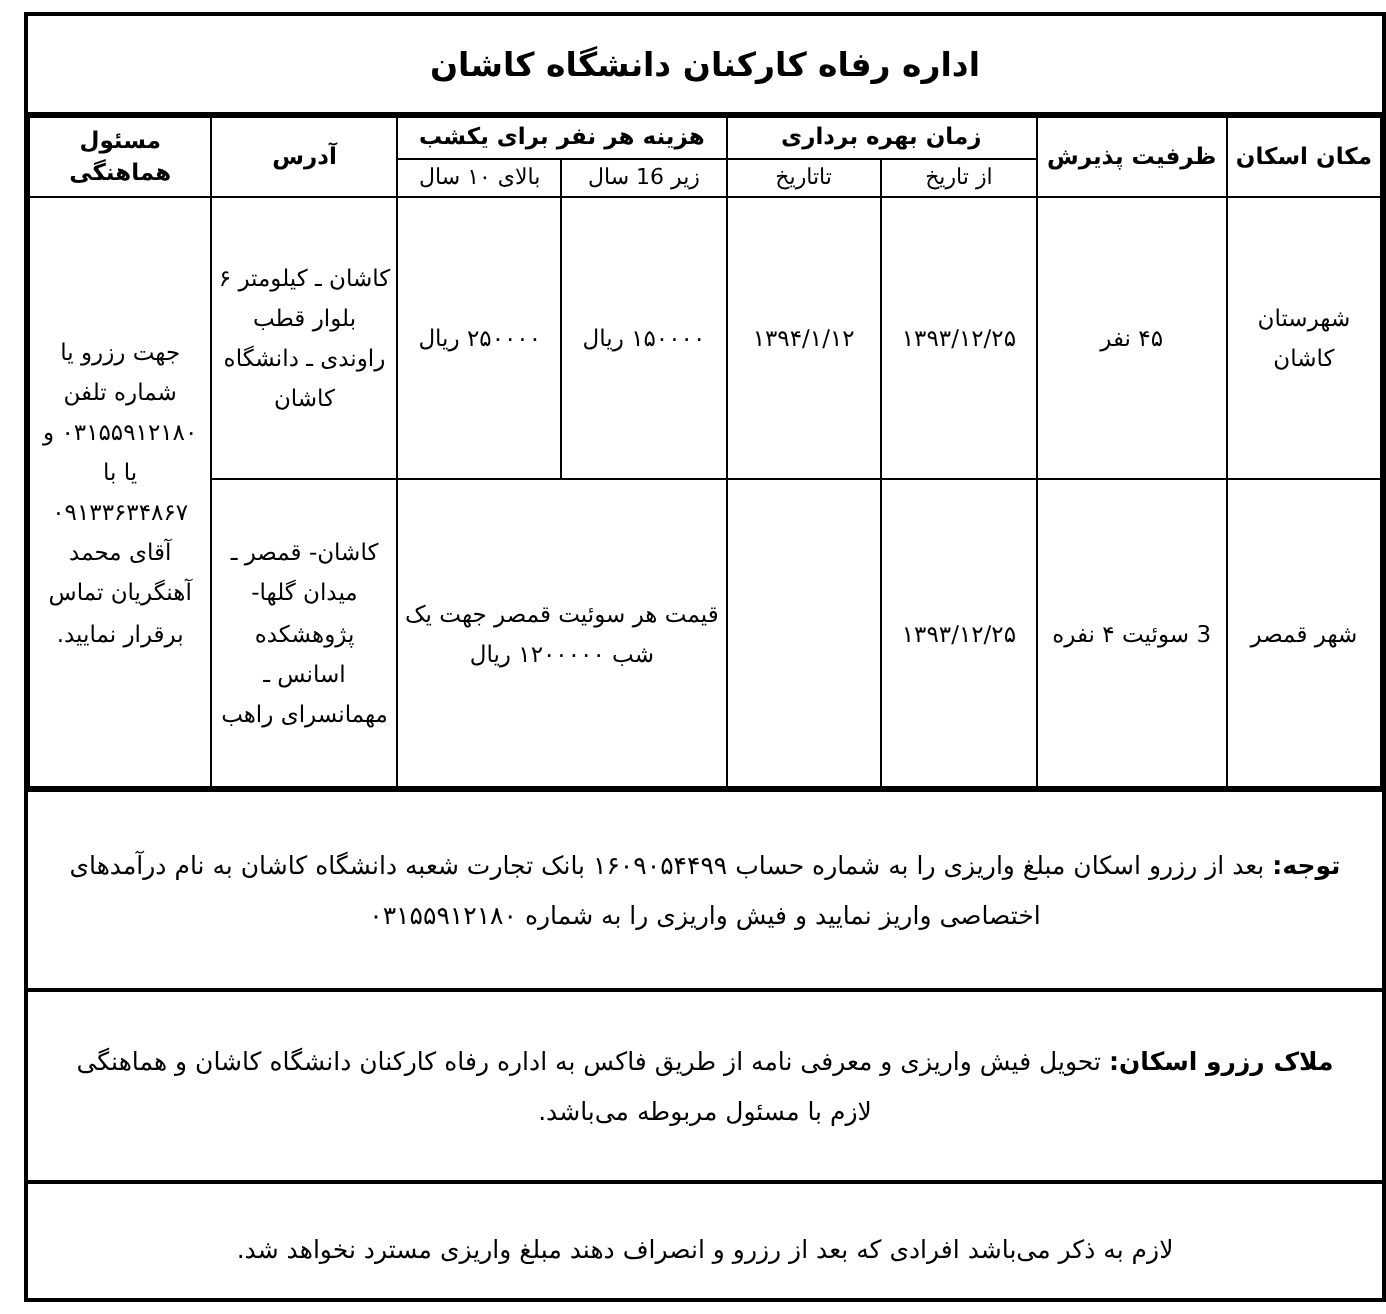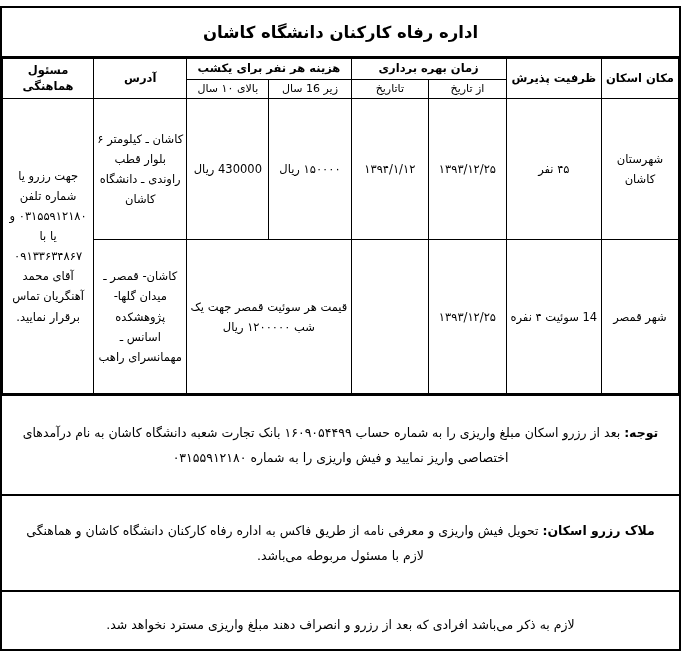--- a/index.html
+++ b/index.html
@@ -19,21 +19,21 @@
   #page {
     position: relative;
     width: 693px;
     height: 657px;
     box-sizing: border-box;
     overflow: hidden;
   }
 
   .frame {
     position: absolute;
-    left: 0;
+    left: 12px;
     top: 6px;
     width: 681px;
     height: 645px;
     box-sizing: border-box;
     border: 2px solid #000000;
     display: flex;
     flex-direction: column;
   }
 
   
@@ -145,27 +145,27 @@
             <th class="sub nw" style="width:77px;">بالای ۱۰ سال</th>
           </tr>
         </thead>
         <tbody>
           <tr style="height:110px;">
             <td>شهرستان کاشان</td>
             <td>۴۵ نفر</td>
             <td class="nw">۱۳۹۳/۱۲/۲۵</td>
             <td class="nw">۱۳۹۴/۱/۱۲</td>
             <td class="nw">۱۵۰۰۰۰ ریال</td>
-            <td class="nw">430000 ریال</td>
+            <td class="nw">۲۵۰۰۰۰ ریال</td>
             <td class="addr">کاشان ـ کیلومتر ۶ بلوار قطب راوندی ـ دانشگاه کاشان</td>
             <td class="contact" rowspan="2">جهت رزرو یا شماره تلفن ۰۳۱۵۵۹۱۲۱۸۰ و یا با ۰۹۱۳۳۶۳۴۸۶۷ آقای محمد آهنگریان تماس برقرار نمایید.</td>
           </tr>
           <tr style="height:120px;">
             <td>شهر قمصر</td>
-            <td>14 سوئیت ۴ نفره</td>
+            <td>3 سوئیت ۴ نفره</td>
             <td class="nw">۱۳۹۳/۱۲/۲۵</td>
             <td></td>
             <td class="price-span" colspan="2">قیمت هر سوئیت قمصر جهت یک شب ۱۲۰۰۰۰۰ ریال</td>
             <td class="addr">کاشان- قمصر ـ میدان گلها- پژوهشکده اسانس ـ مهمانسرای راهب</td>
           </tr>
         </tbody>
       </table>
     </div>
 
     <div class="note note-a">

